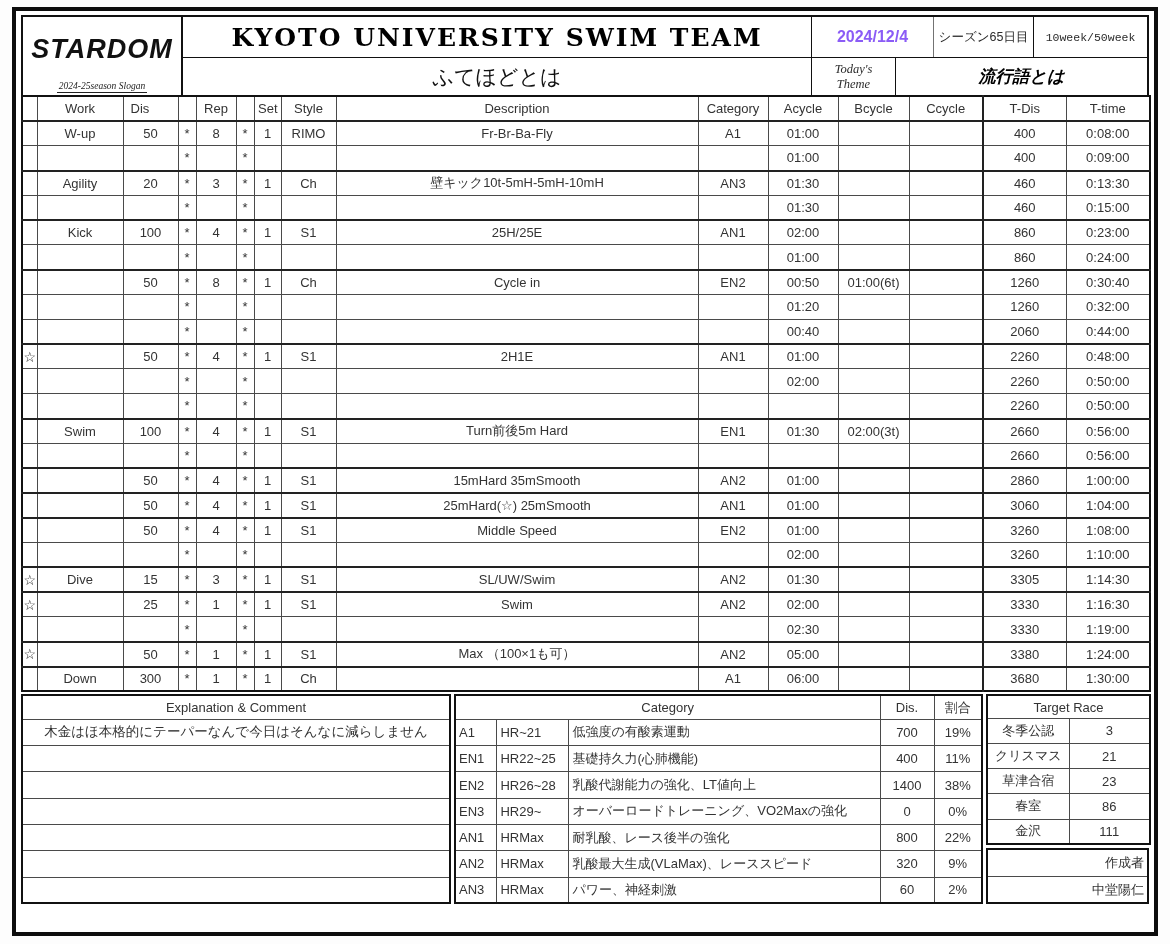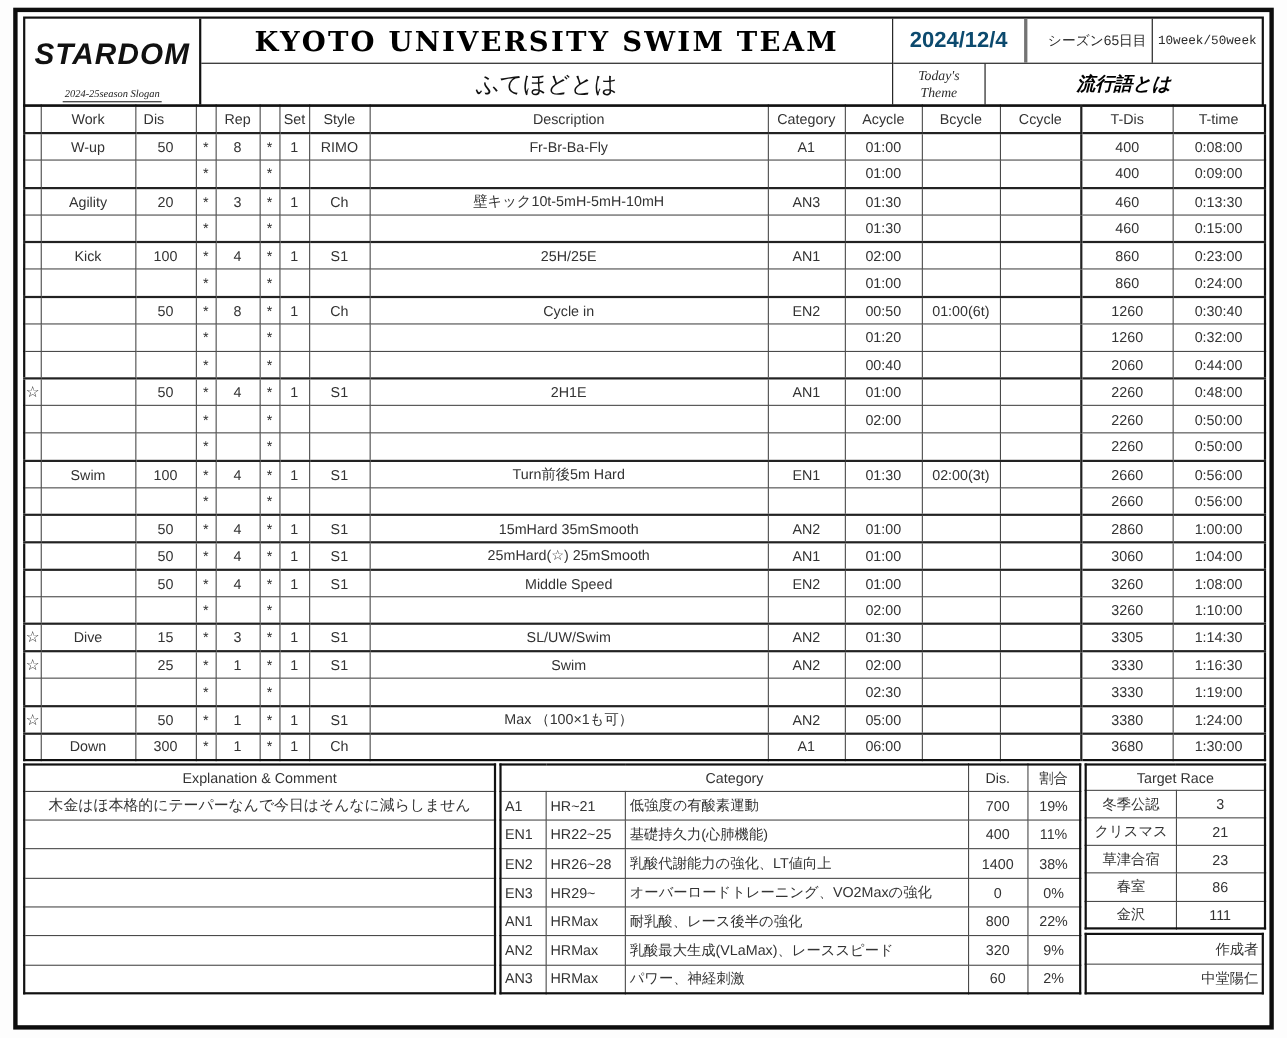--- a/index.html
+++ b/index.html
@@ -14,24 +14,24 @@
              font-family:"Liberation Sans","DejaVu Sans",sans-serif;flex:1;display:flex;align-items:center;}
   .logo-sub{font-style:italic;font-size:9.5px;color:#222;border-bottom:1px solid #222;padding:0 2px 1px 2px;
             font-family:"Liberation Serif","DejaVu Serif",serif;}
   .center-box{width:629px;box-sizing:border-box;border-right:1px solid #111;display:flex;flex-direction:column;}
   .title-row{height:40px;border-bottom:1px solid #111;display:flex;align-items:center;justify-content:center;
              font-family:"DejaVu Serif","Liberation Serif",serif;font-weight:bold;font-size:25px;
              letter-spacing:2px;color:#000;}
   .subtitle-row{flex:1;display:flex;align-items:center;justify-content:center;font-size:21px;color:#111;}
   .right-box{flex:1;display:flex;flex-direction:column;}
   .right-top{height:40px;border-bottom:1px solid #111;display:flex;}
-  .date-cell{width:122px;box-sizing:border-box;border-right:3px solid #737373;display:flex;align-items:center;
-             justify-content:center;font-weight:bold;font-size:20px;color:#0c4a6e;}
+  .date-cell{width:122px;box-sizing:border-box;border-right:1px solid #737373;display:flex;align-items:center;
+             justify-content:center;font-weight:bold;font-size:16px;color:#8b5cf6;}
   .season-cell{width:100px;box-sizing:border-box;border-right:1px solid #111;display:flex;align-items:center;
-             justify-content:center;font-size:12.5px;margin-left:14px;}
+             justify-content:center;font-size:12.5px;}
   .week-cell{flex:1;display:flex;align-items:center;justify-content:center;font-size:11.5px;font-family:Liberation Mono, monospace;}
   .right-bottom{flex:1;display:flex;}
   .theme-label{width:84px;box-sizing:border-box;border-right:1px solid #111;display:flex;align-items:center;
              justify-content:center;text-align:center;font-style:italic;font-size:12.5px;line-height:1.15;
              font-family:"Liberation Serif","DejaVu Serif",serif;white-space:pre-line;}
   .theme-value{flex:1;display:flex;align-items:center;justify-content:center;font-weight:bold;
              font-style:italic;font-size:17px;color:#000;}
   
   table{border-collapse:collapse;table-layout:fixed;}
   .main{width:1128px;margin-top:-2px;}

